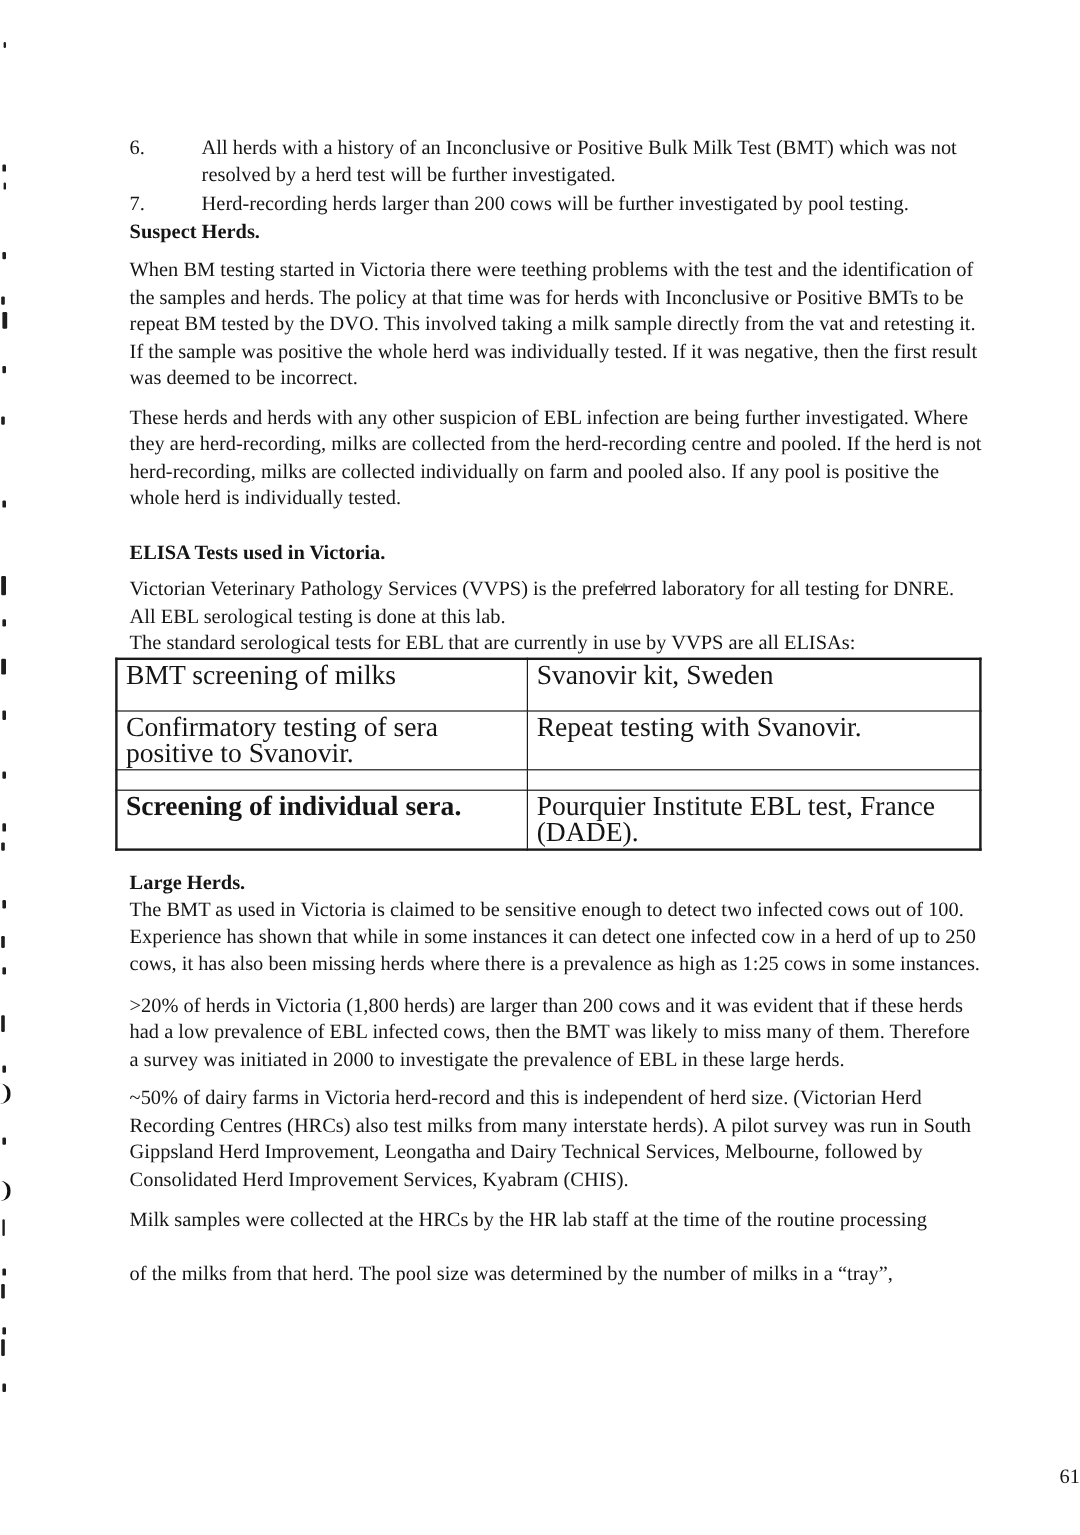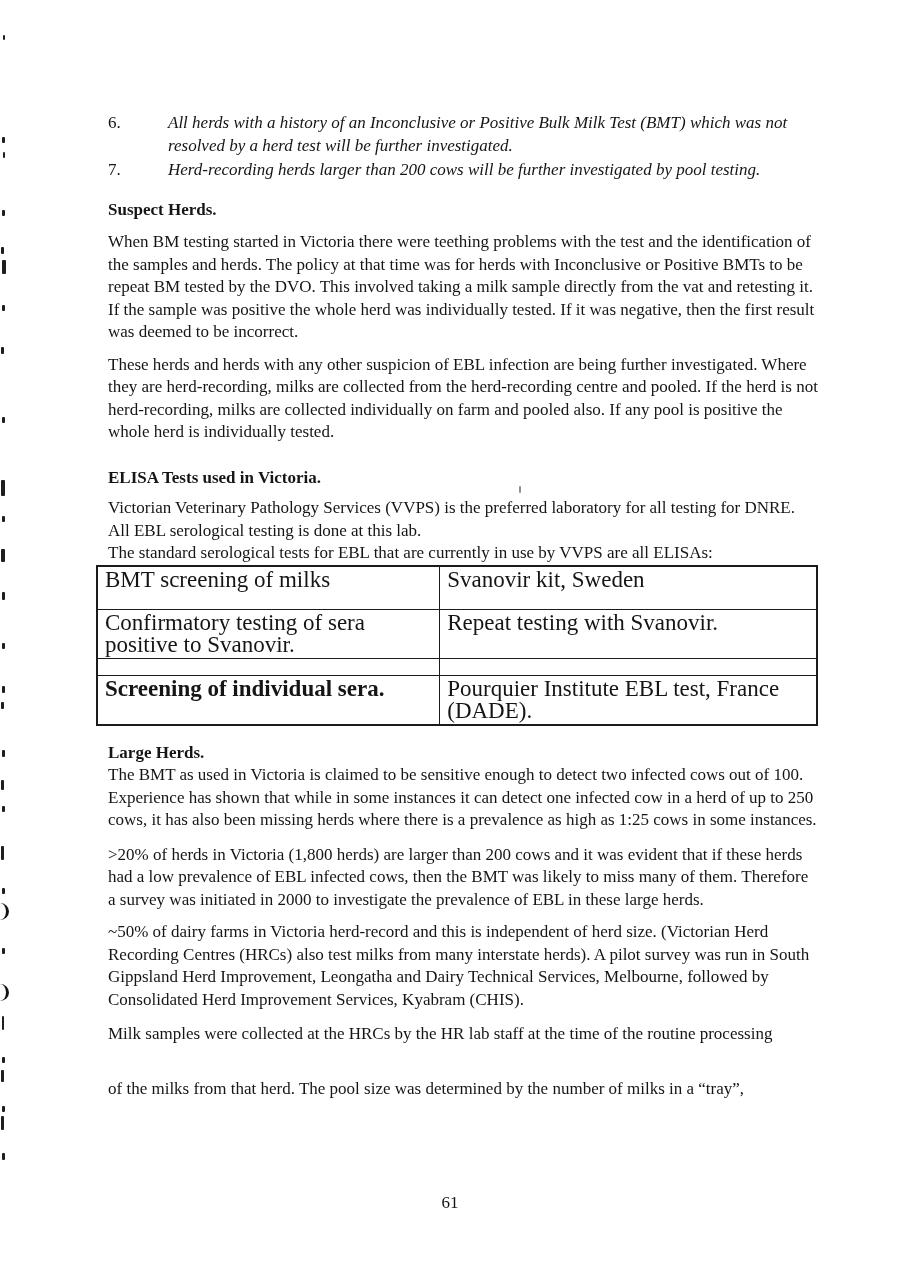--- a/index.html
+++ b/index.html
@@ -11,24 +11,24 @@
     color: #151515;
     font-family: "Liberation Serif", "DejaVu Serif", serif;
     font-size: 17px;
     line-height: 22.5px;
     overflow: hidden;
   }
   .content { padding: 112px 80px 0 108px; }
 
   .list-row { display: flex; }
   .list-num { width: 60px; flex: none; }
-  .list-text { flex: 1; font-style: italic; }
+  .list-text { flex: 1; }
 
   .heading { font-weight: bold; }
-  .h-suspect { margin-top: 17px; }
+  .h-suspect { }
   .p-suspect1 { margin-top: 10px; }
   .p-suspect2 { margin-top: 10px; }
   .h-elisa   { margin-top: 23px; }
   .p-elisa   { margin-top: 8px; }
   .p-intro   { }
 
   table.elisa-table {
     border-collapse: collapse;
     width: 722px;
     margin-left: -12px;
@@ -48,28 +48,28 @@
   tr.r3 td { height: 12px; }
   tr.r4 td { height: 20px; font-family: Liberation Serif, serif; }
   tr.r5 td { height: 42px; }
   .bold-cell { font-weight: bold; }
 
   .h-large  { margin-top: 16px; }
   .p-large1 { margin-top: 0; }
   .p-large2 { margin-top: 12px; }
   .p-large3 { margin-top: 10px; }
   .p-large4 { margin-top: 12px; }
-  .p-large5 { margin-top: 32px; }
+  .p-large5 { margin-top: 22px; }
 
   .page-number {
     position: absolute;
-    top: 1192px;
+    top: 1220px;
     left: 0;
     width: 100%;
-    text-align: center;
+    text-align: right;
   }
 
   .artifact { position: absolute; background: #1e1e1e; border-radius: 1px; }
   .artifact.curve {
     background: transparent;
     border-right: 3px solid #111;
     border-radius: 0 100% 100% 0 / 0 50% 50% 0;
   }
   .artifact.faint { background: #8f8f8f; }
 </style>

